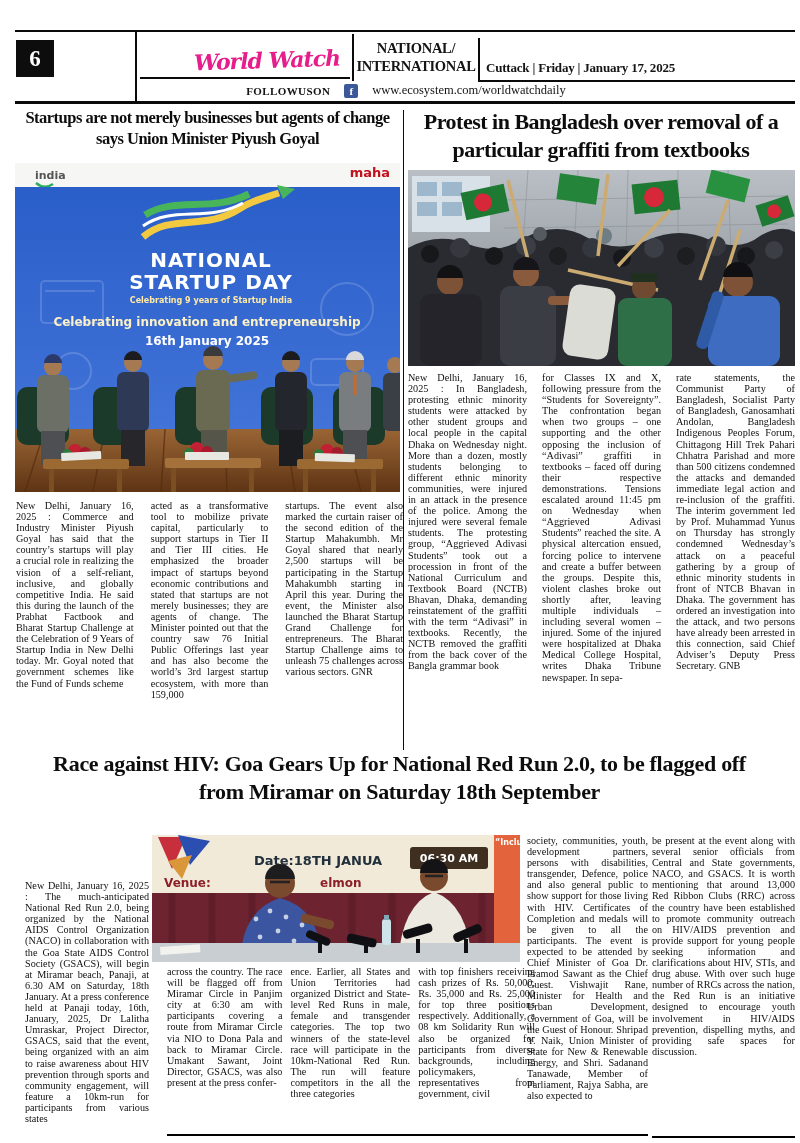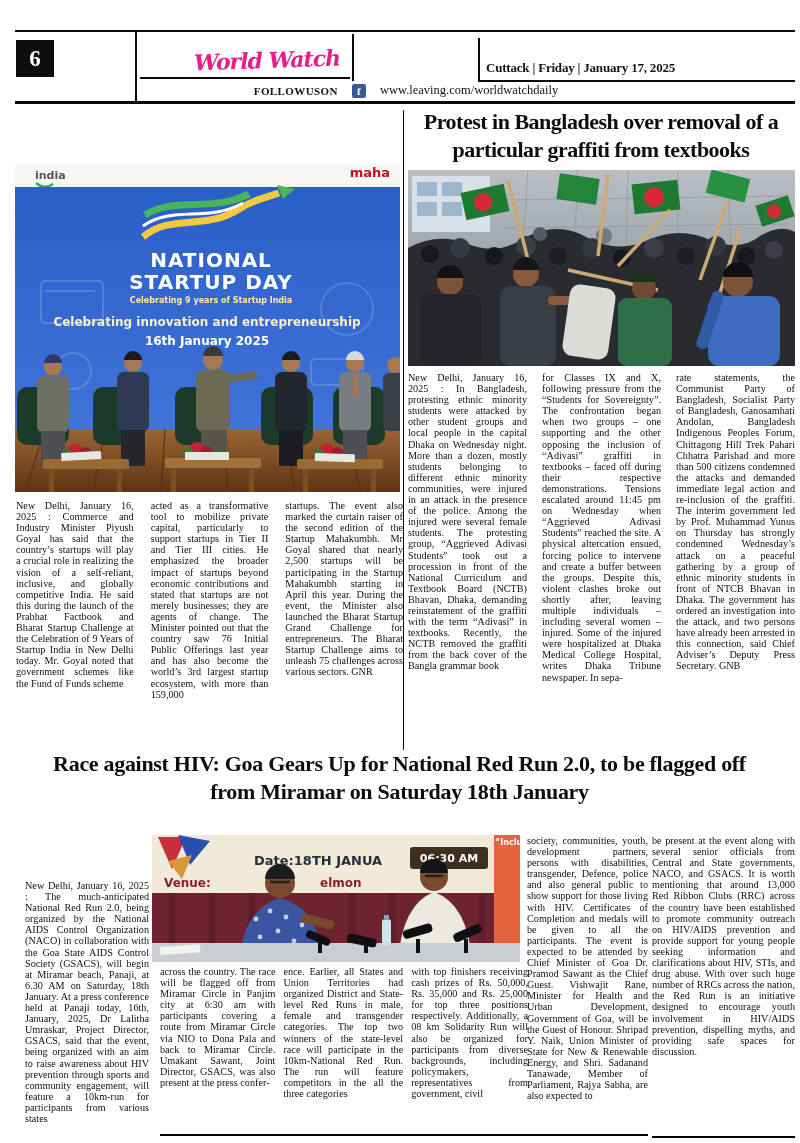--- a/index.html
+++ b/index.html
@@ -31,51 +31,56 @@
   .headline{position:absolute;text-align:center;font-weight:700;color:#0d0d0d}
   .hl-left{left:15px;top:108px;width:385px;font-size:16.5px;letter-spacing:-0.5px;line-height:1.25}
   .hl-right{left:421px;top:108px;width:360px;font-size:22px;letter-spacing:-0.5px;line-height:1.25}
   .hl-bottom{left:32px;top:750px;width:735px;font-size:22px;letter-spacing:-0.3px;line-height:1.28}
   .body-col{font-size:10.2px;line-height:11.1px;text-align:justify;color:#101010}
   .cols{position:absolute;display:flex;overflow:hidden}
   .cols .body-col{flex:1}
   .lcols{left:16px;top:500px;width:387px;gap:17px;height:248px}
   .rcols{left:408px;top:372px;width:387px;gap:15px;height:384px}
   .b1{position:absolute;left:25px;top:880px;width:124px;height:302px;border-bottom:2.5px solid #000;overflow:hidden}
-  .b234{position:absolute;left:160px;top:966px;width:368px;height:170px;display:flex;gap:8px;
+  .b234{position:absolute;left:167px;top:966px;width:368px;height:170px;display:flex;gap:8px;
         border-bottom:2.5px solid #000;overflow:hidden}
   .b5{position:absolute;left:527px;top:835px;width:121px;height:301px;border-bottom:2.5px solid #000;overflow:hidden}
   .b6{position:absolute;left:652px;top:835px;width:143px;height:303px;border-bottom:2.5px solid #000;overflow:hidden}
   .ph{position:absolute;display:block}
   .ph-sp{left:15px;top:163px;width:385px;height:329px}
   .ph-bd{left:408px;top:170px;width:387px;height:196px}
   .ph-rr{left:152px;top:835px;width:368px;height:127px}
 </style>
 </head>
 <body>
 
 <div class="page">
 
   <div class="rule top-rule"></div>
   <div class="pagenum">6</div>
   <div class="rule v1"></div>
   <div class="masthead">World Watch</div>
   <div class="rule mast-rule"></div>
   <div class="rule v2"></div>
+  <div class="section">
+    <div>NATIONAL/</div>
+    <div>INTERNATIONAL</div>
+  </div>
   <div class="rule v3"></div>
   <div class="dateline">Cuttack | Friday  | January 17, 2025</div>
   <div class="rule date-rule"></div>
   <div class="follow">
     <span class="follow-label">FOLLOWUSON</span>
     <span class="fb">f</span>
-    <span class="fburl">www.leaving.com/worldwatchdaily</span>
+    <span class="fburl">www.ecosystem.com/worldwatchdaily</span>
   </div>
   <div class="rule thick-rule"></div>
   <div class="rule art-divider"></div>
 
+  <div class="headline hl-left">Startups are not merely businesses but agents of change says Union Minister Piyush Goyal</div>
 
   <svg class="ph ph-sp" viewBox="0 0 385 329" preserveAspectRatio="none">
     <defs>
       <linearGradient id="gB" x1="0" y1="0" x2="0" y2="1">
         <stop offset="0" stop-color="#2a5ec8"></stop>
           <stop offset="1" stop-color="#4173d8"></stop>
       </linearGradient>
       <linearGradient id="gF" x1="0" y1="0" x2="0" y2="1">
         <stop offset="0" stop-color="#9a6535"></stop>
           <stop offset="1" stop-color="#5e3414"></stop>
@@ -293,21 +298,21 @@
       </g>
     </g>
   </svg>
 
   <div class="cols rcols">
     <div class="body-col">New Delhi, January 16, 2025 : In Bangladesh, protesting ethnic minority students were attacked by other student groups and local people in the capital Dhaka on Wednesday night. More than a dozen, mostly students belonging to different ethnic minority communities, were injured in an attack in the presence of the police. Among the injured were several female students. The protesting group, “Aggrieved Adivasi Students” took out a procession in front of the National Curriculum and Textbook Board (NCTB) Bhavan, Dhaka, demanding reinstatement of the graffiti with the term “Adivasi” in textbooks. Recently, the NCTB removed the graffiti from the back cover of the Bangla grammar book</div>
     <div class="body-col">for Classes IX and X, following pressure from the “Students for Sovereignty”. The confrontation began when two groups – one supporting and the other opposing the inclusion of “Adivasi” graffiti in textbooks – faced off during their respective demonstrations. Tensions escalated around 11:45 pm on Wednesday when “Aggrieved Adivasi Students” reached the site. A physical altercation ensued, forcing police to intervene and create a buffer between the groups. Despite this, violent clashes broke out shortly after, leaving multiple individuals – including several women – injured. Some of the injured were hospitalized at Dhaka Medical College Hospital, writes Dhaka Tribune newspaper. In sepa-</div>
     <div class="body-col">rate statements, the Communist Party of Bangladesh, Socialist Party of Bangladesh, Ganosamhati Andolan, Bangladesh Indigenous Peoples Forum, Chittagong Hill Trek Pahari Chhatra Parishad and more than 500 citizens condemned the attacks and demanded immediate legal action and re-inclusion of the graffiti. The interim government led by Prof. Muhammad Yunus on Thursday has strongly condemned Wednesday’s attack on a peaceful gathering by a group of ethnic minority students in front of NTCB Bhavan in Dhaka. The government has ordered an investigation into the attack, and two persons have already been arrested in this connection, said Chief Adviser’s Deputy Press Secretary. GNB</div>
   </div>
 
-  <div class="headline hl-bottom">Race against HIV: Goa Gears Up for National Red Run 2.0, to be flagged off from Miramar on Saturday 18th January</div>
+  <div class="headline hl-bottom">Race against HIV: Goa Gears Up for National Red Run 2.0, to be flagged off from Miramar on Saturday 18th September</div>
 
   <div class="body-col b1">New Delhi, January 16, 2025 : The much-anticipated National Red Run 2.0, being organized by the National AIDS Control Organization (NACO) in collaboration with the Goa State AIDS Control Society (GSACS), will begin at Miramar beach, Panaji, at 6.30 AM on Saturday, 18th January. At a press conference held at Panaji today, 16th, January, 2025, Dr Lalitha Umraskar, Project Director, GSACS, said that the event, being organized with an aim to raise awareness about HIV prevention through sports and community engagement, will feature a 10km-run for participants from various states</div>
 
   <svg class="ph ph-rr" viewBox="0 0 368 127" preserveAspectRatio="none">
     <rect width="368" height="127" fill="#6d2430"></rect>
     <g stroke="#551a24" stroke-width="7" opacity="0.55">
       <line x1="20" y1="0" x2="20" y2="127"></line>
         <line x1="60" y1="0" x2="60" y2="127"></line>
       <line x1="100" y1="0" x2="100" y2="127"></line>
         <line x1="200" y1="0" x2="200" y2="127"></line>

